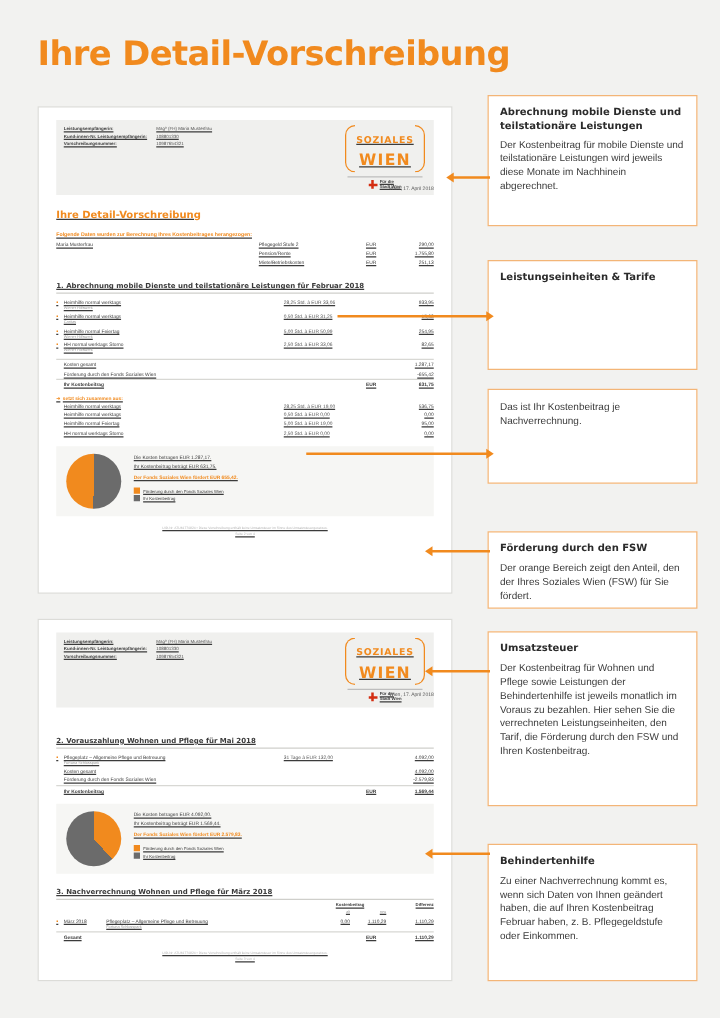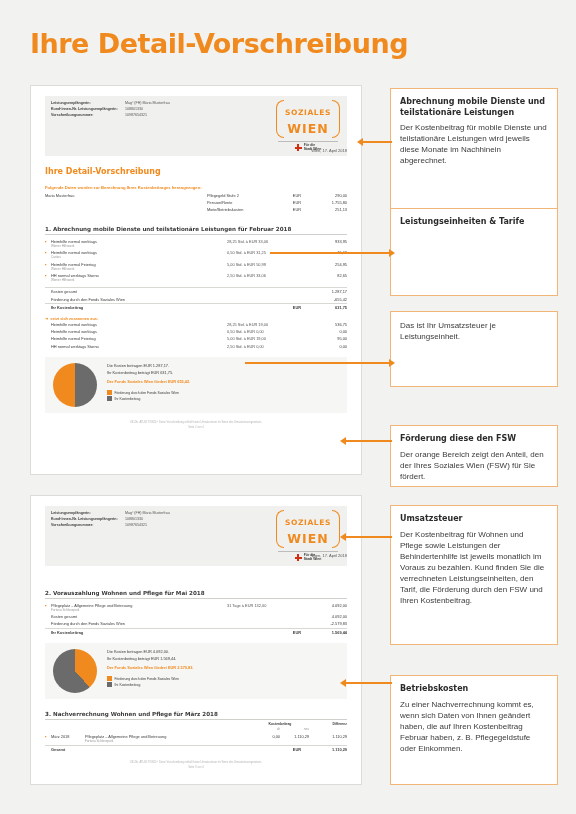--- a/index.html
+++ b/index.html
@@ -20,21 +20,21 @@
   
   .sheet{
     position:absolute;
     background:#ffffff;
     border:1px solid #dcdcd8;
     box-sizing:border-box;
   }
   #sheet1{left:30px;top:85px;width:332px;height:390px;}
   #sheet2{left:30px;top:495px;width:332px;height:290px;}
 
-  .inner{padding:10px 14px 6px 14px;position:relative;height:100%;box-sizing:border-box;}
+  .inner{padding:10px 14px 6px 14px;position:relative;height:100%;box-sizing:border-box;text-decoration:underline;}
 
   
   .metabox{
     background:#f0f0ee;
     padding:4px 6px;
     display:flex;
     align-items:flex-start;
   }
   .metacol{flex:1;}
   .metarow{display:flex;font-size:3.6px;line-height:6.2px;}
@@ -474,45 +474,45 @@
     </div>
 
     <div class="footnote">
       <span>UID-Nr. ATU61770824 • Diese Vorschreibung enthält keine Umsatzsteuer im Sinne des Umsatzsteuergesetzes.</span><br>
       <span>Seite 3 von 4</span>
     </div>
 
   </div>
 </div>
 
-<div class="callout" style="top:88px;height:129px;">
+<div class="callout" style="top:76px;height:105px;">
   <h3>Abrechnung mobile Dienste und teilstationäre Leistungen</h3>
   <p>Der Kostenbeitrag für mobile Dienste und teilstationäre Leistungen wird jeweils diese Monate im Nachhinein abgerechnet.</p>
 </div>
 <div class="conn" style="left:362px;top:141px;width:30px;"></div>
 
 <div class="callout" style="top:208px;height:88px;">
   <h3>Leistungseinheiten &amp; Tarife</h3>
 </div>
 <div class="conn right-arrow" style="left:270px;top:252px;width:120px;"></div>
 
 <div class="callout" style="top:311px;height:76px;">
-  <p>Das ist Ihr Umsatzsteuer je Leistungseinheit.</p>
+  <p>Das ist Ihr Kostenbeitrag je Nachverrechnung.</p>
 </div>
 <div class="conn right-arrow" style="left:245px;top:362px;width:145px;"></div>
 
 <div class="callout" style="top:425px;height:62px;">
-  <h3>Förderung diese den FSW</h3>
+  <h3>Förderung durch den FSW</h3>
   <p>Der orange Bereich zeigt den Anteil, den der Ihres Soziales Wien (FSW) für Sie fördert.</p>
 </div>
 <div class="conn" style="left:345px;top:440px;width:47px;"></div>
 
 <div class="callout" style="top:505px;height:140px;">
   <h3>Umsatzsteuer</h3>
-  <p>Der Kostenbeitrag für Wohnen und Pflege sowie Leistungen der Behindertenhilfe ist jeweils monatlich im Voraus zu bezahlen. Kund finden Sie die verrechneten Leistungseinheiten, den Tarif, die Förderung durch den FSW und Ihren Kostenbeitrag.</p>
+  <p>Der Kostenbeitrag für Wohnen und Pflege sowie Leistungen der Behindertenhilfe ist jeweils monatlich im Voraus zu bezahlen. Hier sehen Sie die verrechneten Leistungseinheiten, den Tarif, die Förderung durch den FSW und Ihren Kostenbeitrag.</p>
 </div>
 <div class="conn" style="left:345px;top:536px;width:47px;"></div>
 
 <div class="callout" style="top:675px;height:110px;">
-  <h3>Betriebskosten</h3>
+  <h3>Behindertenhilfe</h3>
   <p>Zu einer Nachverrechnung kommt es, wenn sich Daten von Ihnen geändert haben, die auf Ihren Kostenbeitrag Februar haben, z. B. Pflegegeldstufe oder Einkommen.</p>
 </div>
 <div class="conn" style="left:345px;top:682px;width:47px;"></div>
 
 </body></html>

